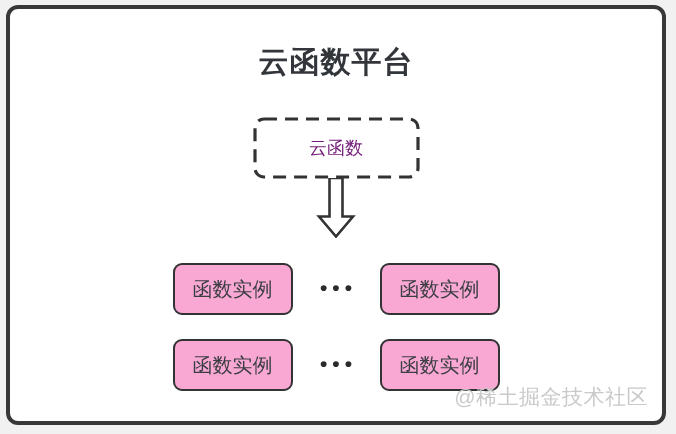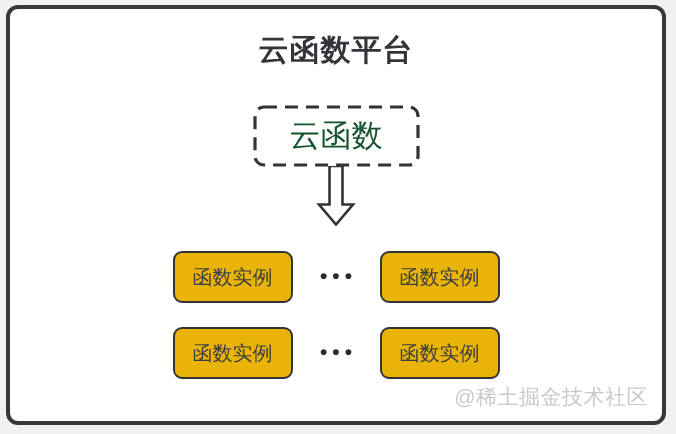--- a/index.html
+++ b/index.html
@@ -22,21 +22,21 @@
     width: 652px;
     height: 412px;
     background: #ffffff;
     border: 4px solid #383838;
     border-radius: 12px;
     display: flex;
     flex-direction: column;
     align-items: center;
   }
   .diagram-title {
-    margin-top: 26px;
+    margin-top: 38px;
     font-size: 30px;
     line-height: 30px;
     font-weight: bold;
     letter-spacing: 1px;
     color: #32353a;
   }
   .source-box {
     margin-top: 40px;
     position: relative;
     width: 167px;
@@ -45,22 +45,22 @@
     align-items: center;
     justify-content: center;
   }
   .source-box svg.dash-rect {
     position: absolute;
     left: 0;
     top: 0;
   }
   .source-label {
     position: relative;
-    font-size: 31px;
-    color: #14532d;
+    font-size: 18px;
+    color: #701a75;
   }
   .arrow-wrap {
     height: 60px;
     margin-top: -1px;
     display: flex;
     justify-content: center;
   }
   .rows {
     margin-top: 25px;
     display: flex;
@@ -70,21 +70,21 @@
   .instance-row {
     display: flex;
     align-items: center;
   }
   .instance-box {
     width: 120px;
     height: 52px;
     box-sizing: border-box;
     border: 2.5px solid #333333;
     border-radius: 9px;
-    background: #eab308;
+    background: #f9a8d4;
     display: flex;
     align-items: center;
     justify-content: center;
     font-size: 20px;
     color: #3a3d42;
   }
   .dots {
     width: 87px;
     text-align: center;
     font-size: 21px;

